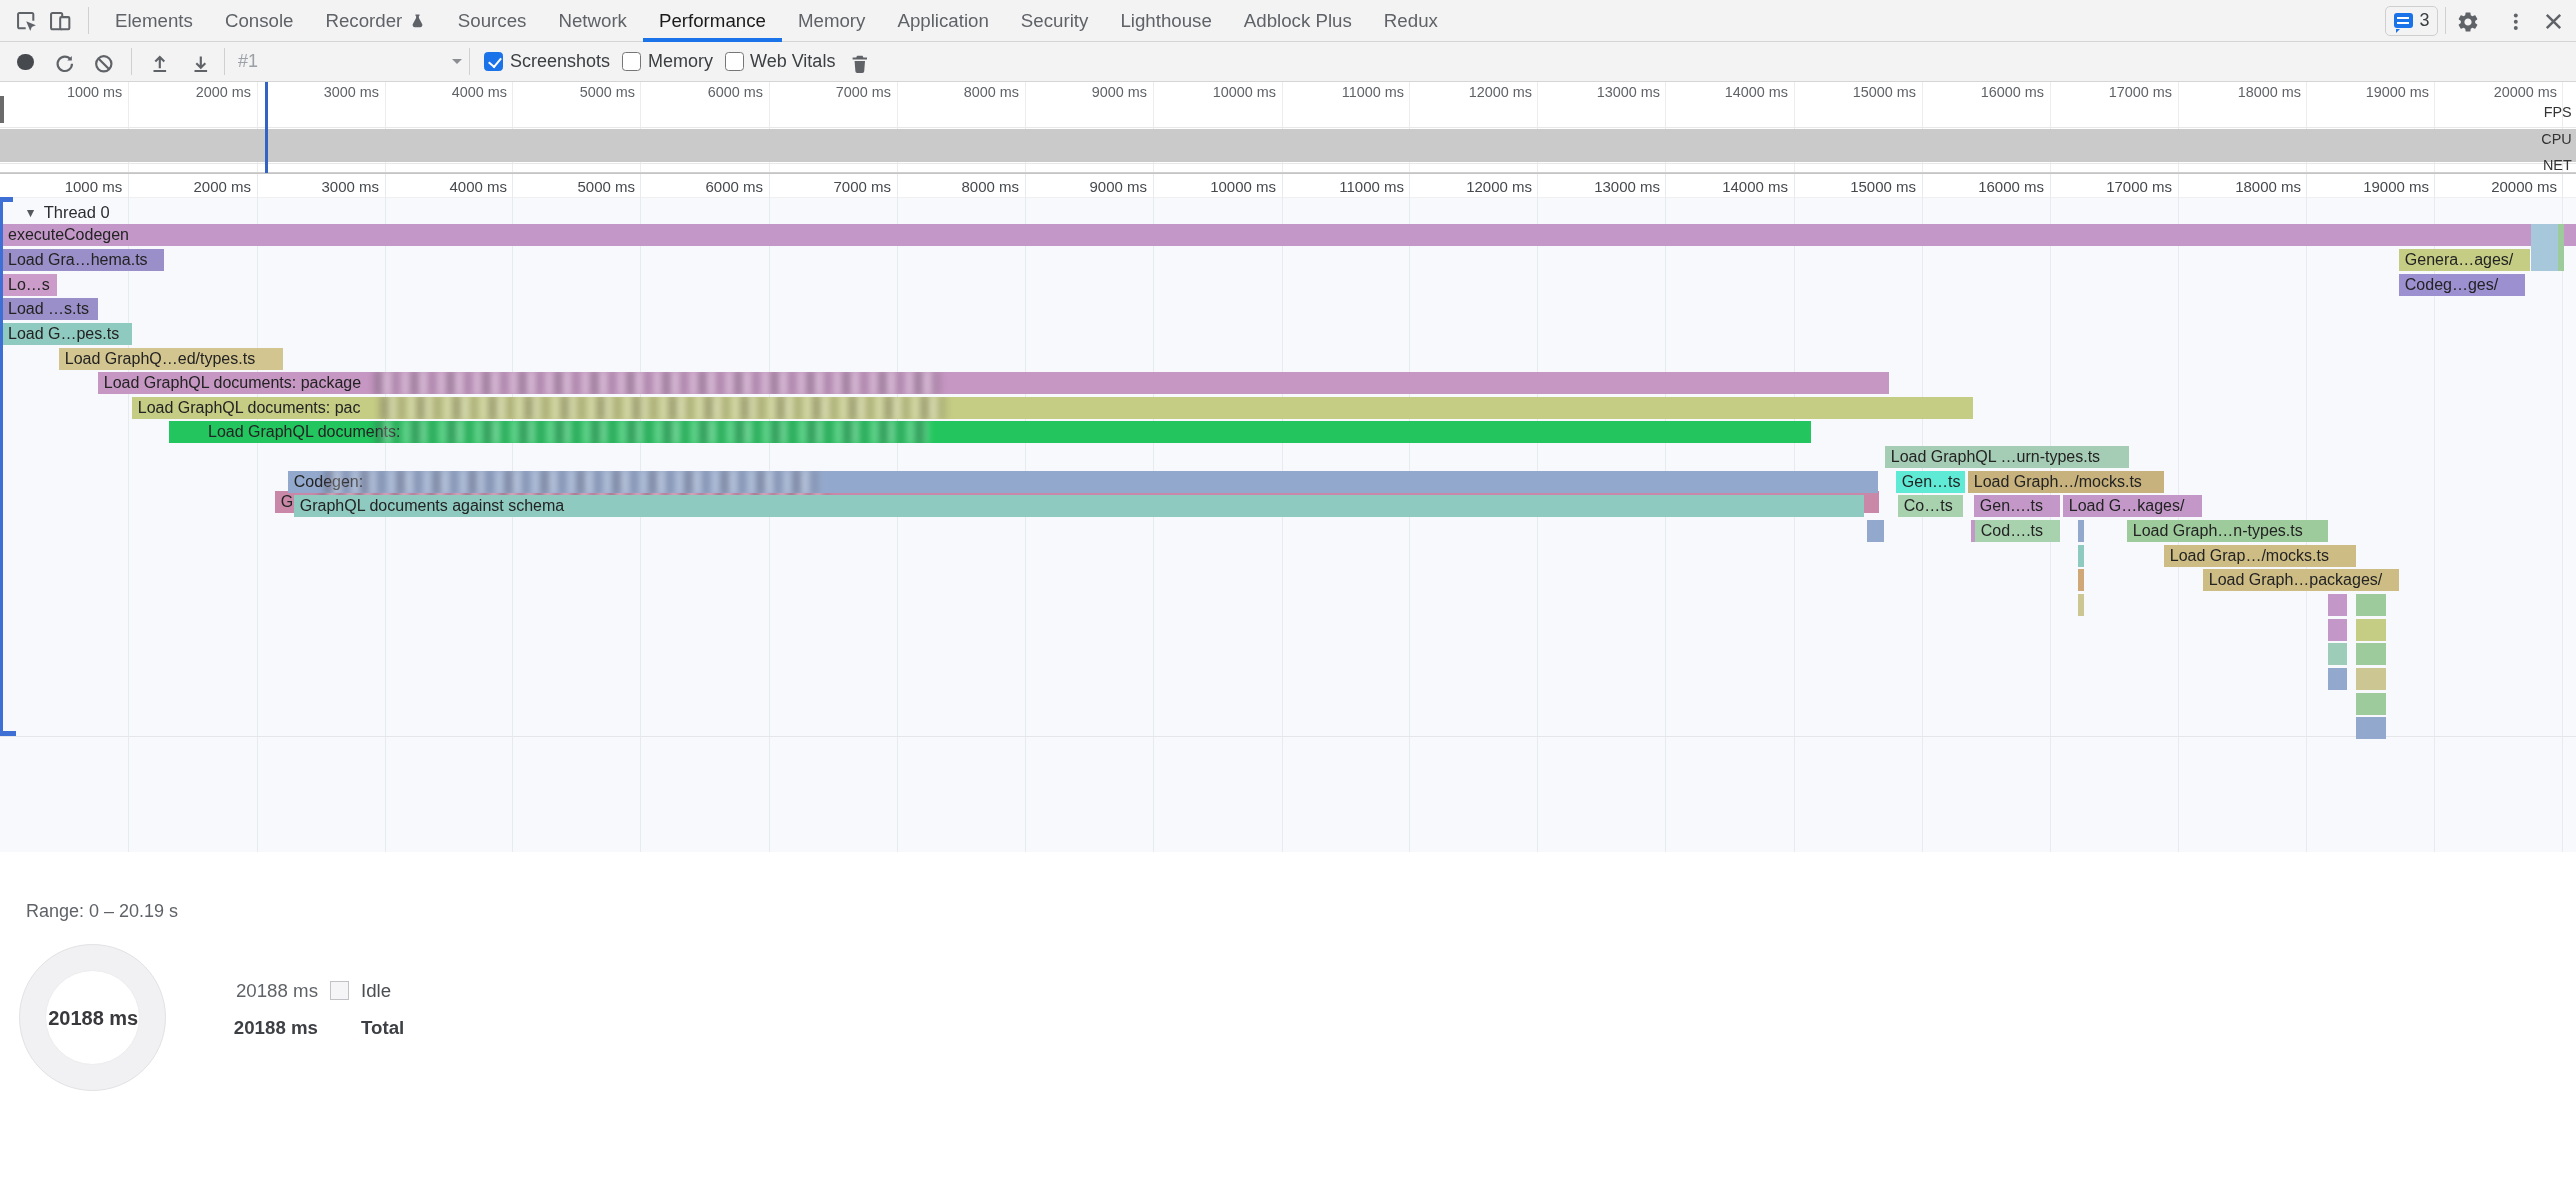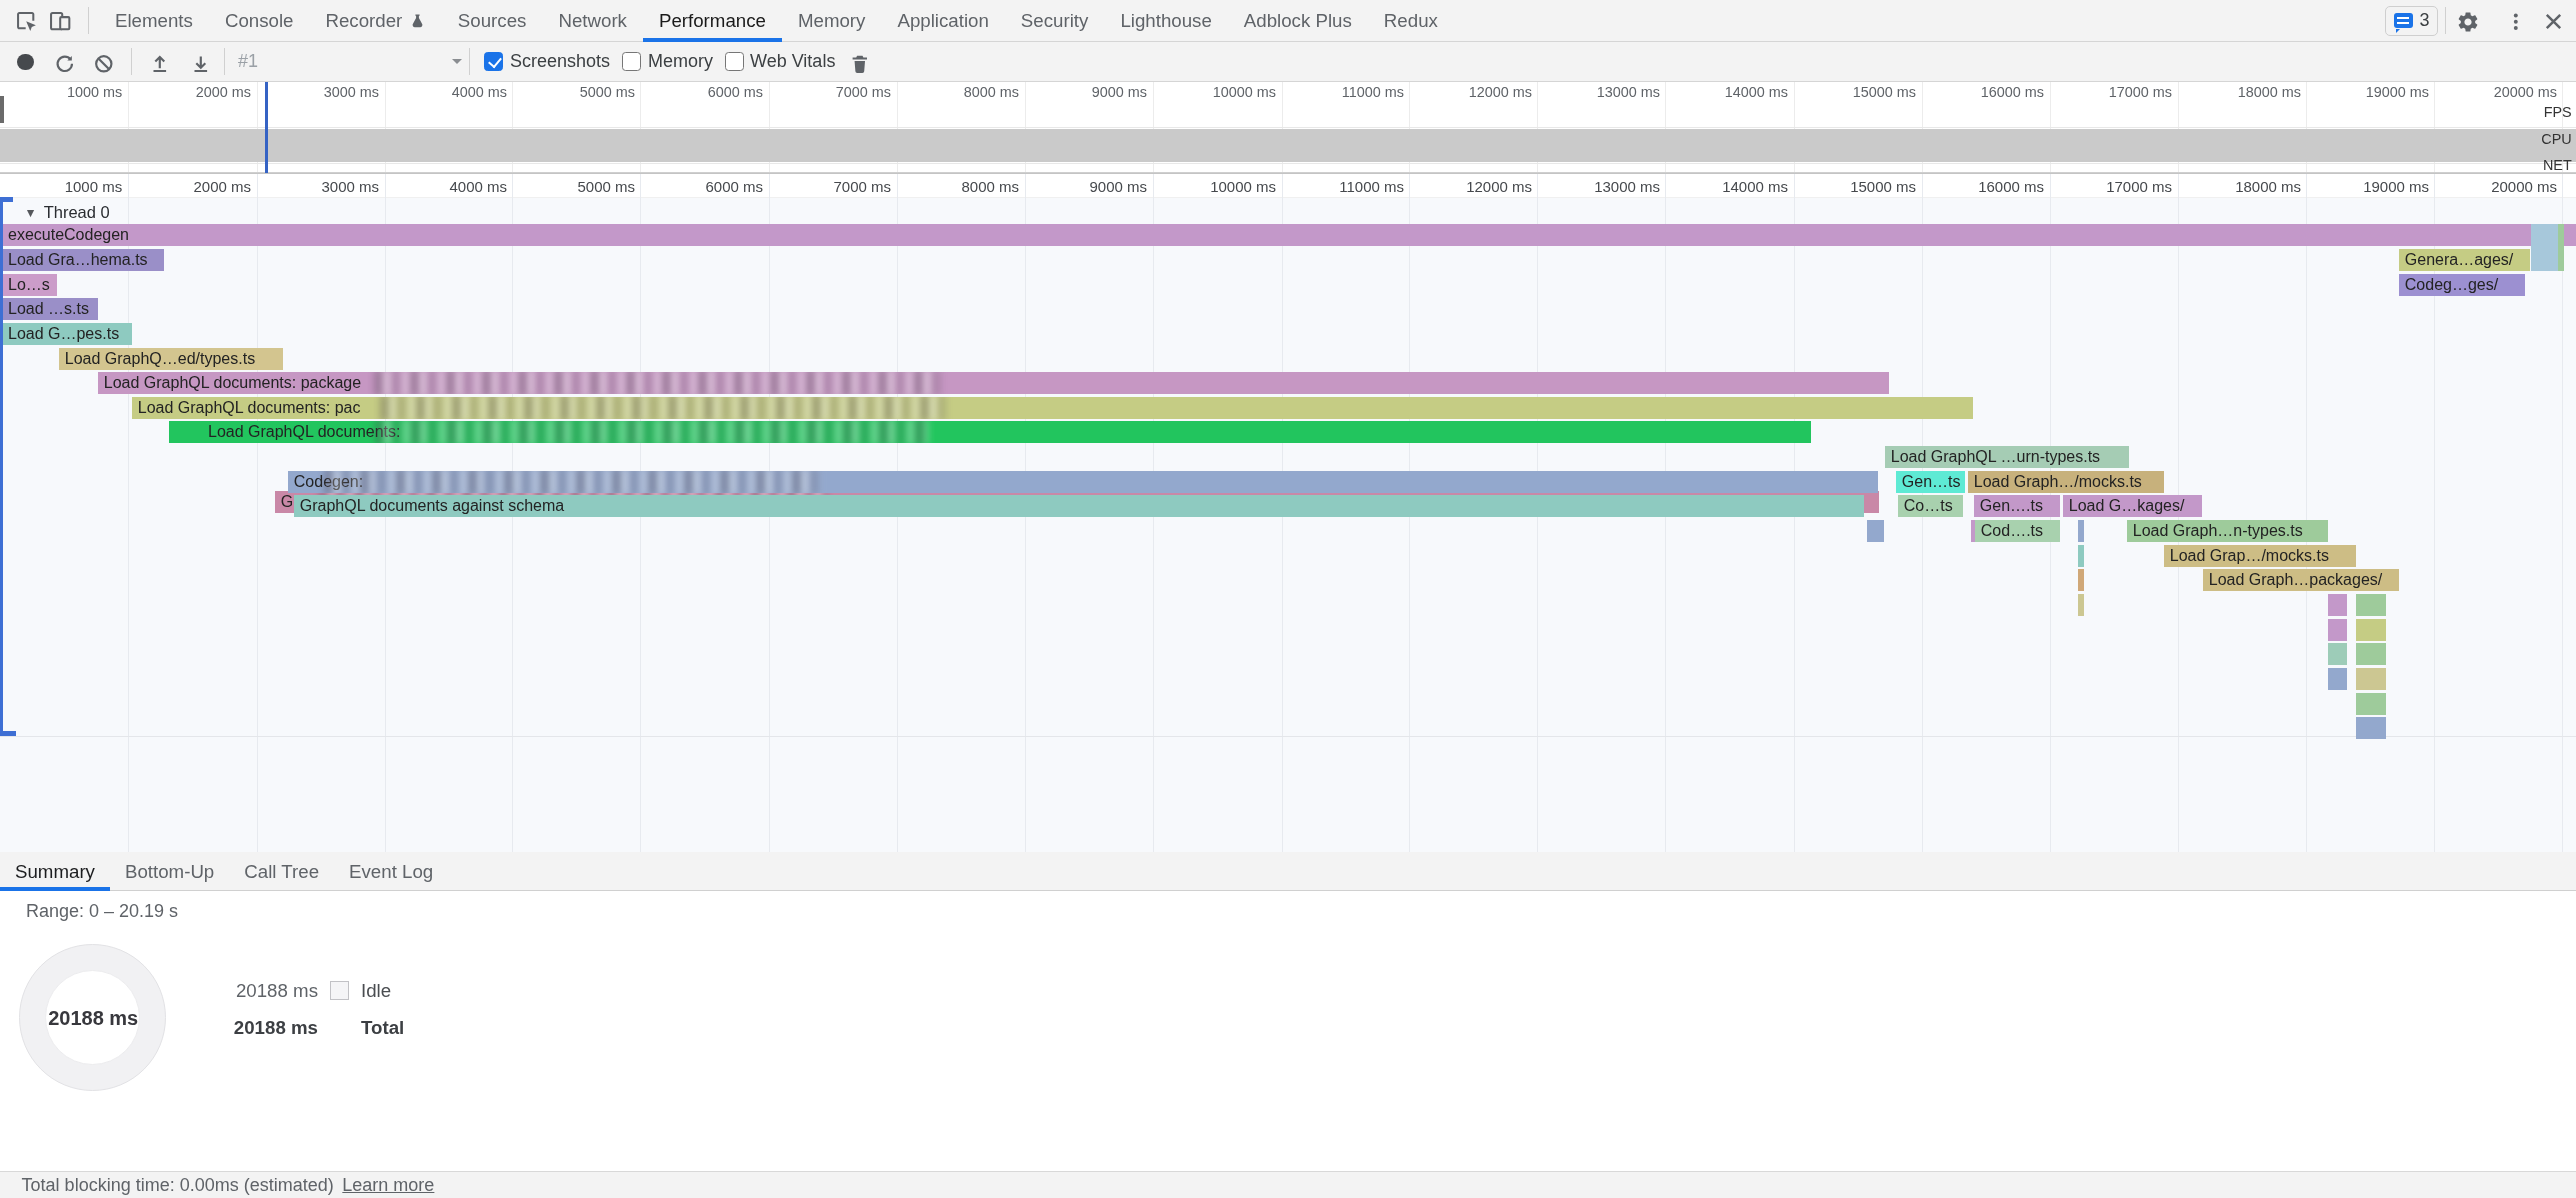--- a/index.html
+++ b/index.html
@@ -390,45 +390,35 @@
         <div class="bar" style="left: 2356px; top: 445px; width: 29.5px; background: rgb(197, 204, 132);"></div>
         <div class="bar" style="left: 2328px; top: 469px; width: 19.4px; background: rgb(157, 204, 184);"></div>
         <div class="bar" style="left: 2356px; top: 469px; width: 29.5px; background: rgb(158, 203, 155);"></div>
         <div class="bar" style="left: 2328px; top: 494px; width: 19.4px; background: rgb(147, 168, 205);"></div>
         <div class="bar" style="left: 2356px; top: 494px; width: 29.5px; background: rgb(204, 199, 146);"></div>
         <div class="bar" style="left: 2356px; top: 519px; width: 29.5px; background: rgb(158, 203, 155);"></div>
         <div class="bar" style="left: 2356px; top: 543px; width: 29.5px; background: rgb(147, 168, 205);"></div>
       </div>
   </div>
 
-  <div class="bottombar" id="bottom-tabs">
-      <div class="btab active">Summary</div>
-      <div class="btab">Bottom-Up</div>
-      <div class="btab">Call Tree</div>
-      <div class="btab">Event Log</div>
-    </div>
 
   <div class="summary">
     <div class="range-label">Range: 0 – 20.19 s</div>
     <div class="donut">
       <div class="donut-hole"></div>
       <div class="donut-center">20188 ms</div>
     </div>
     <div class="legend" id="legend">
         <div class="leg-row">
           <div class="leg-val">20188 ms</div>
           <div class="leg-swatch"></div>
           <div class="leg-label">Idle</div>
         </div>
         <div class="leg-row bold">
           <div class="leg-val">20188 ms</div>
           <div class="leg-label">Total</div>
         </div>
       </div>
   </div>
 
-  <div class="statusbar">
-    <span class="status-text">Total blocking time: 0.00ms (estimated)</span>
-    <span class="status-link">Learn more</span>
-  </div>
 
 </div>
 
 
 </body></html>

